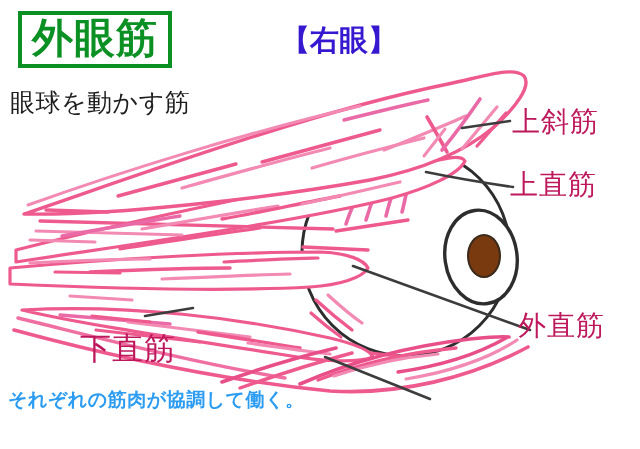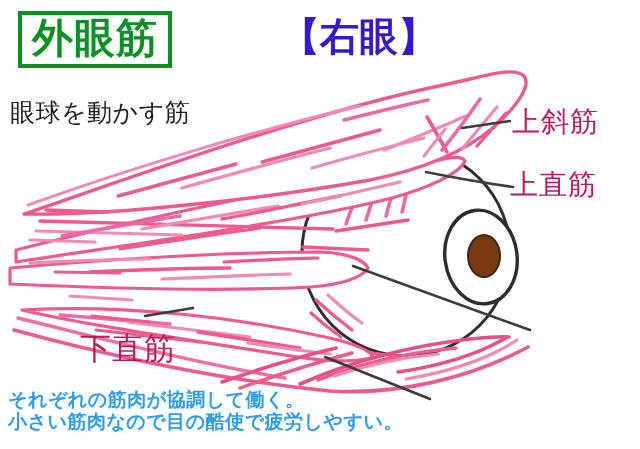--- a/index.html
+++ b/index.html
@@ -6,22 +6,22 @@
   #stage{
     position:relative;width:620px;height:449px;background:#ffffff;
     font-family:"Liberation Sans","DejaVu Sans",sans-serif;overflow:hidden;
   }
   .abs{position:absolute;}
   #title-box{
     left:18px;top:11px;border:4px solid #0a9023;color:#0a9023;
     font-size:41px;font-weight:700;padding:1px 10px 3px 10px;line-height:1.1;
     letter-spacing:1px;background:#fff;
   }
-  #subtitle{left:10px;top:96px;font-size:25px;color:#1d1d1d;letter-spacing:0.5px;}
-  #eye-side{left:281px;top:10px;font-size:39px;font-weight:700;color:#3518cf;}
+  #subtitle{left:10px;top:86px;font-size:25px;color:#1d1d1d;letter-spacing:0.5px;}
+  #eye-side{left:281px;top:21px;font-size:29px;font-weight:700;color:#3518cf;}
   .muscle-label{font-size:28px;color:#be185d;font-weight:500;letter-spacing:1px;}
   #label-superior-oblique{left:512px;top:103px;}
   #label-superior-rectus{left:510px;top:166px;text-align:right;}
   #label-lateral-rectus{left:518px;top:307px;}
   #label-inferior-oblique{left:423px;top:388px;}
   #label-inferior-rectus{left:80px;top:320px;font-size:31px;margin-top:8px;}
   .caption-line{left:8px;color:#2b9cf2;font-size:19px;font-weight:700;letter-spacing:0.5px;}
   #caption-1{top:387px;}
   #caption-2{top:409px;}
   svg{position:absolute;left:0;top:0;}
@@ -146,21 +146,21 @@
   </div>
 
   <div id="subtitle" class="abs">眼球を動かす筋</div>
 
   <div id="eye-side" class="abs">【右眼】</div>
 
   <div id="label-superior-oblique" class="abs muscle-label">上斜筋</div>
 
   <div id="label-superior-rectus" class="abs muscle-label">上直筋</div>
 
+  <div id="label-lateral-rectus" class="abs muscle-label">外直筋</div>
 
 
   <div id="label-inferior-rectus" class="abs muscle-label">下直筋</div>
 
   <div id="caption-1" class="abs caption-line">それぞれの筋肉が協調して働く。</div>
 
-  <div id="caption-2" class="abs caption-line">小さい筋肉なので目の酷使で疲労しやすい。</div>
 
 </div>
 
 </body></html>

